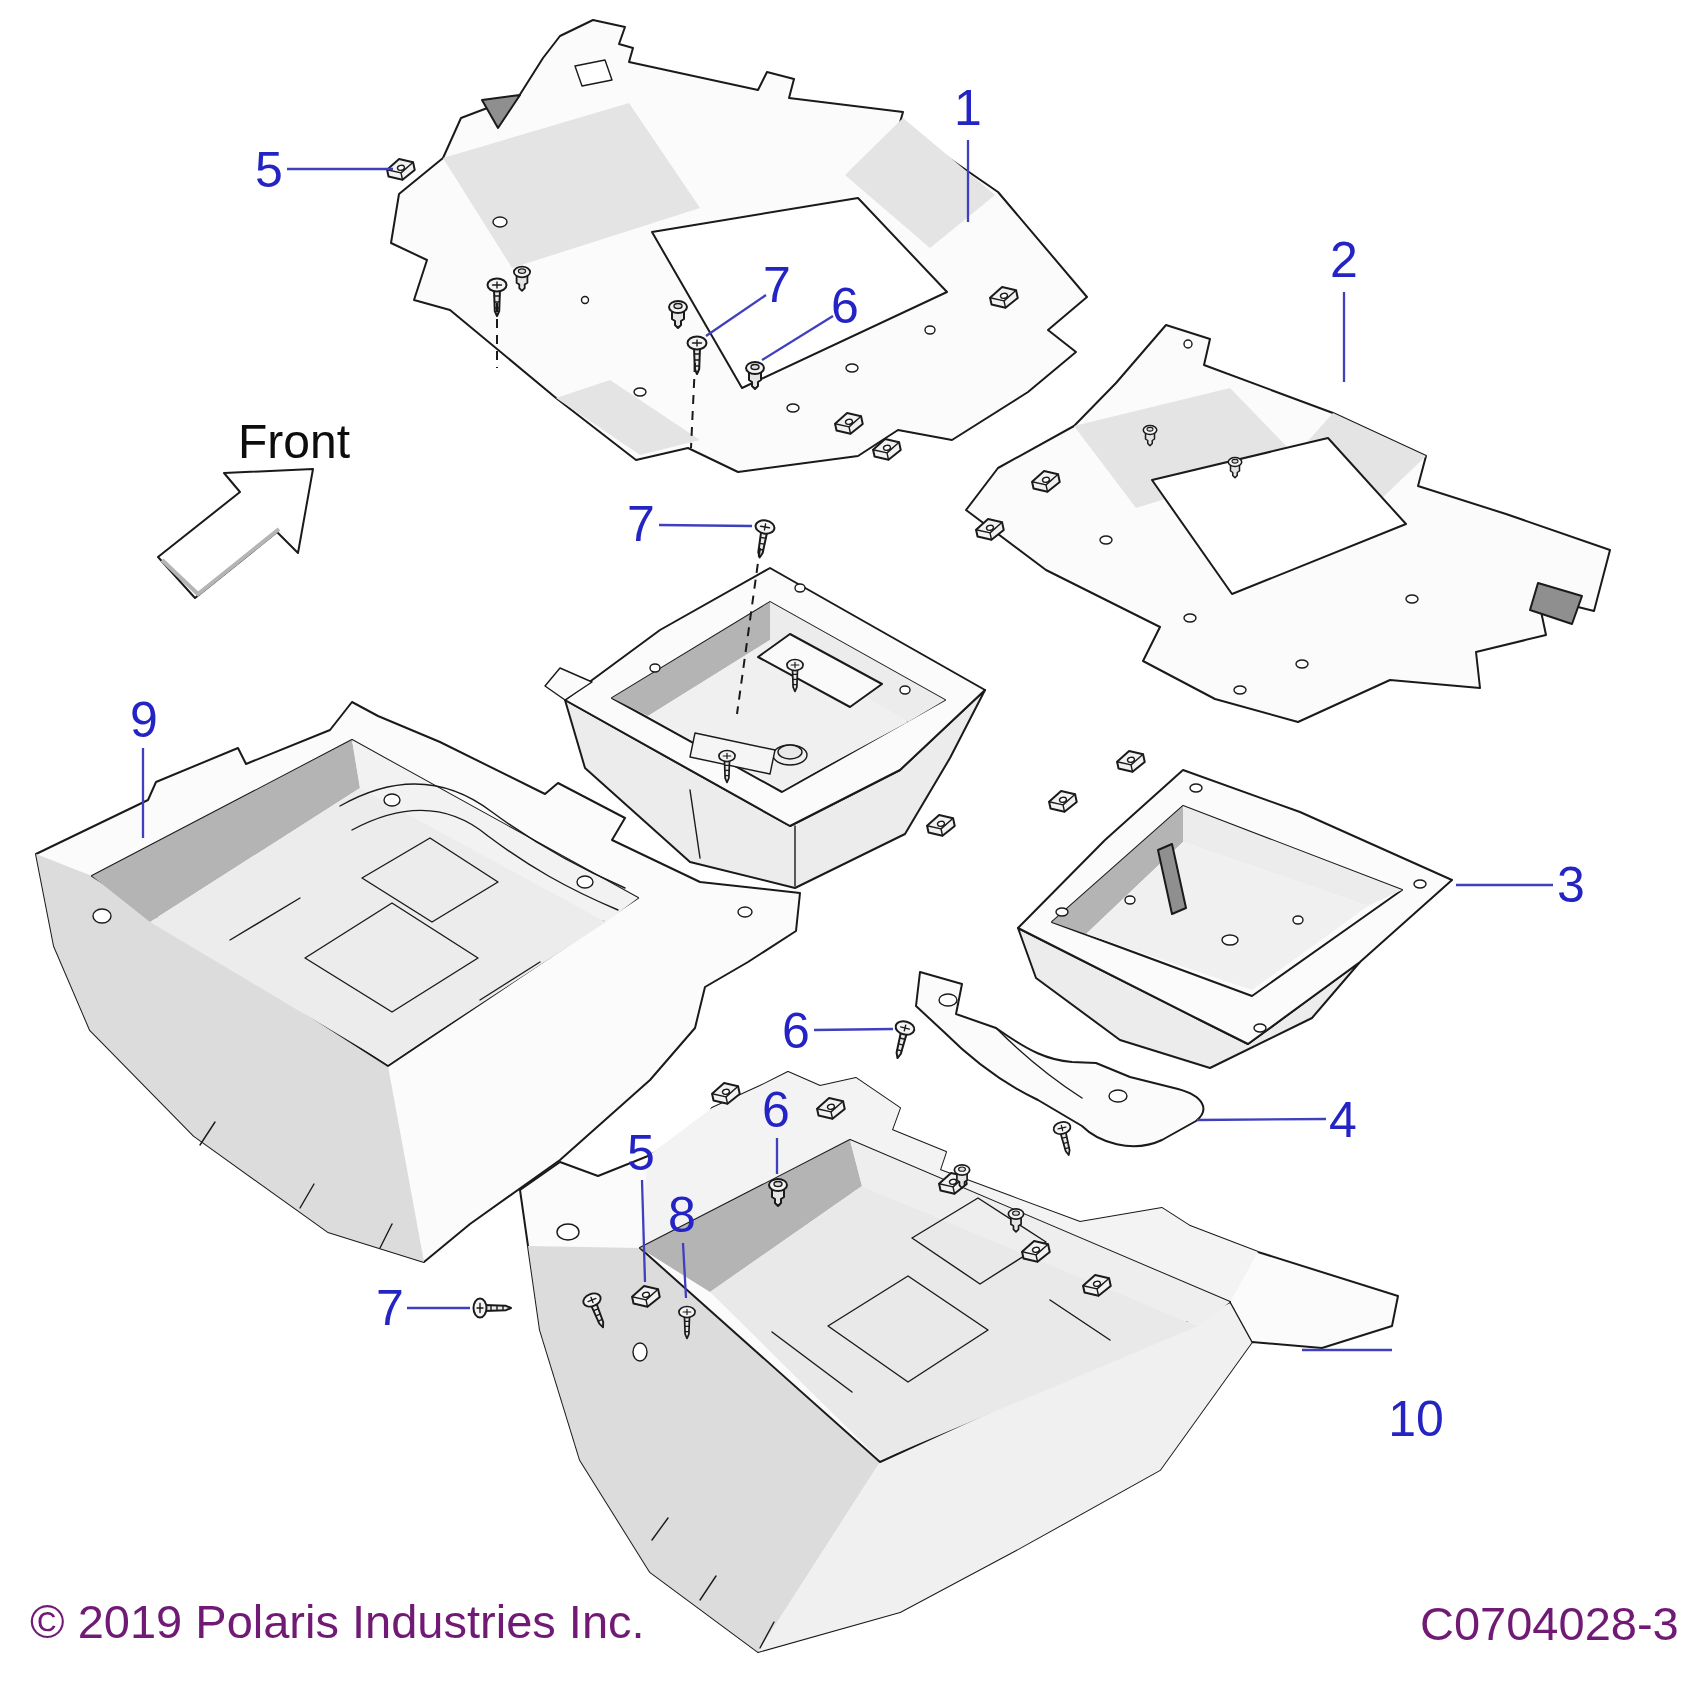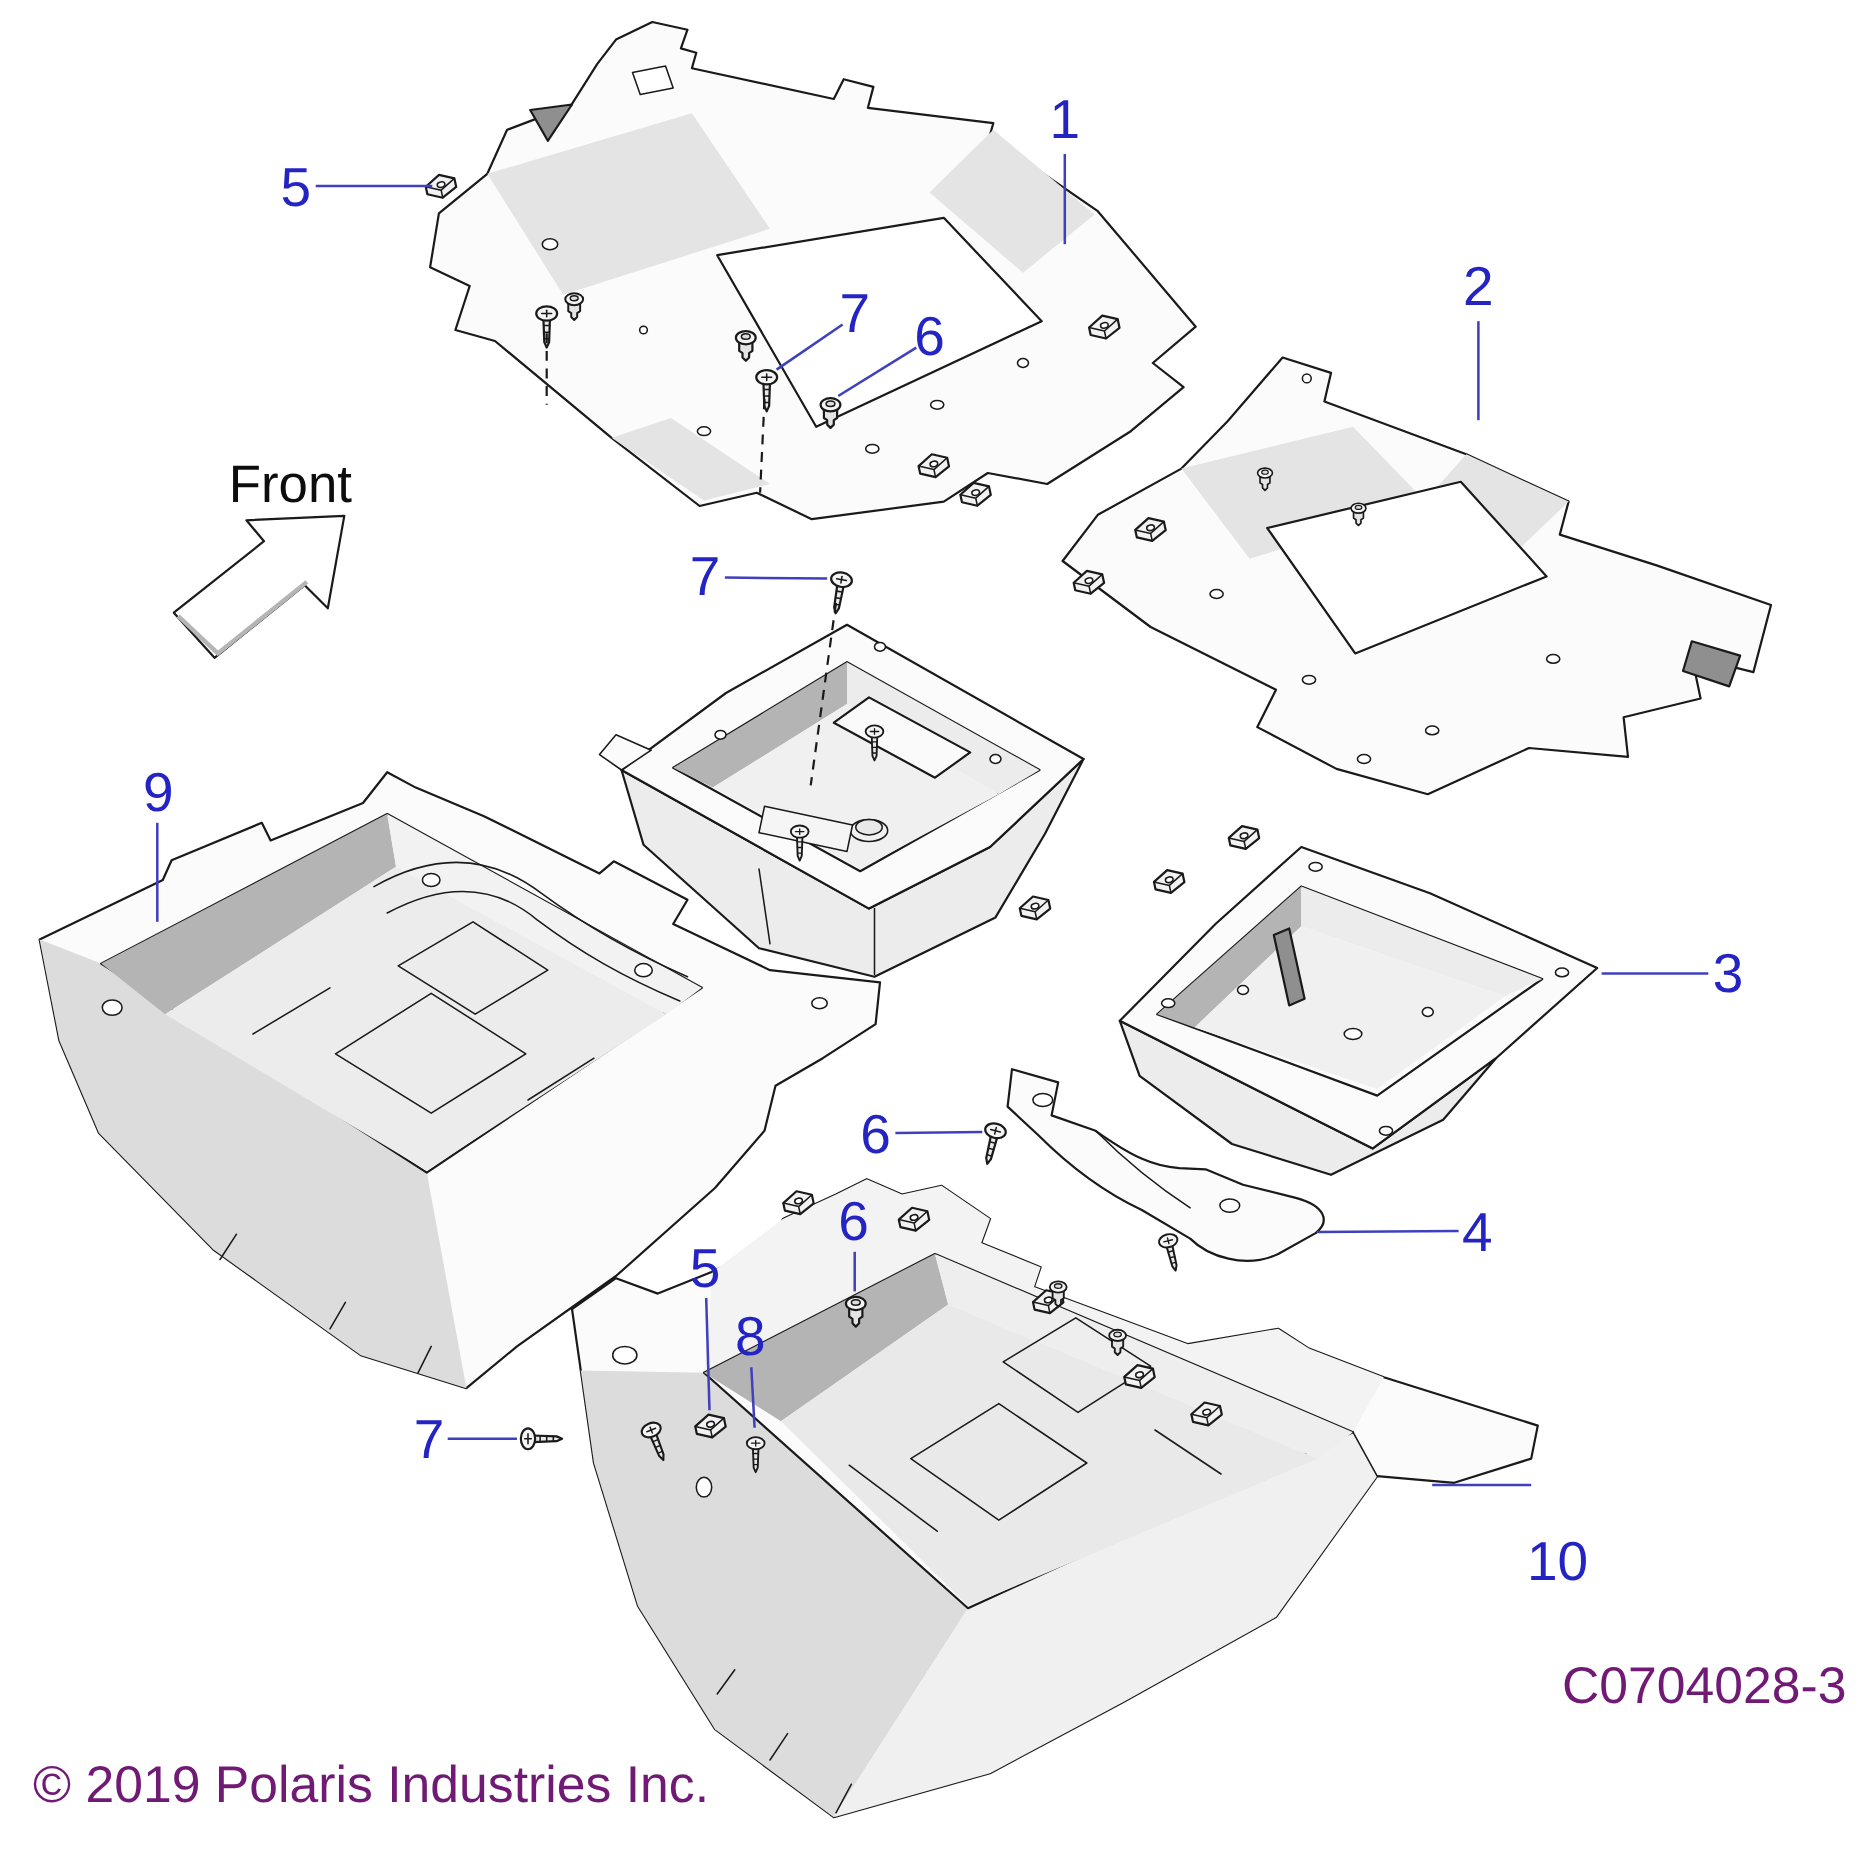--- a/index.html
+++ b/index.html
@@ -261,35 +261,35 @@
     <line class="blue-ln" x1="1392" y1="1350" x2="1302" y2="1350"></line>
   </g>
 
   <g>
     <path class="o" fill="#ffffff" d="M 158,557 L 240,492 L 224,473 L 313,469
       L 298,553 L 277,532 L 195,598 Z"></path>
     <path d="M 162,560 L 198,594 L 279,529" stroke="#b5b5b5" stroke-width="4" fill="none"></path>
   </g>
 </svg>
 
-<div class="front-label" style="left:264px;top:441px">Front</div>
+<div class="front-label" style="left:294px;top:441px">Front</div>
 
 <div class="callout" style="left:968px;top:108px">1</div>
 <div class="callout" style="left:1344px;top:260px">2</div>
 <div class="callout" style="left:1571px;top:885px">3</div>
 <div class="callout" style="left:1343px;top:1120px">4</div>
 <div class="callout" style="left:269px;top:170px">5</div>
 <div class="callout" style="left:777px;top:285px">7</div>
 <div class="callout" style="left:845px;top:306px">6</div>
 <div class="callout" style="left:641px;top:524px">7</div>
 <div class="callout" style="left:144px;top:720px">9</div>
 <div class="callout" style="left:796px;top:1031px">6</div>
 <div class="callout" style="left:776px;top:1110px">6</div>
 <div class="callout" style="left:641px;top:1153px">5</div>
 <div class="callout" style="left:682px;top:1215px">8</div>
 <div class="callout" style="left:390px;top:1308px">7</div>
 <div class="callout" style="left:1416px;top:1419px">10</div>
 
 <div class="footer-text" style="left:30px;top:1594px">© 2019 Polaris Industries Inc.</div>
 
-<div class="footer-text" style="left:1420px;top:1504px">C0704028-3</div>
+<div class="footer-text" style="left:1420px;top:1596px">C0704028-3</div>
 
 </div>
 
 </body></html>

